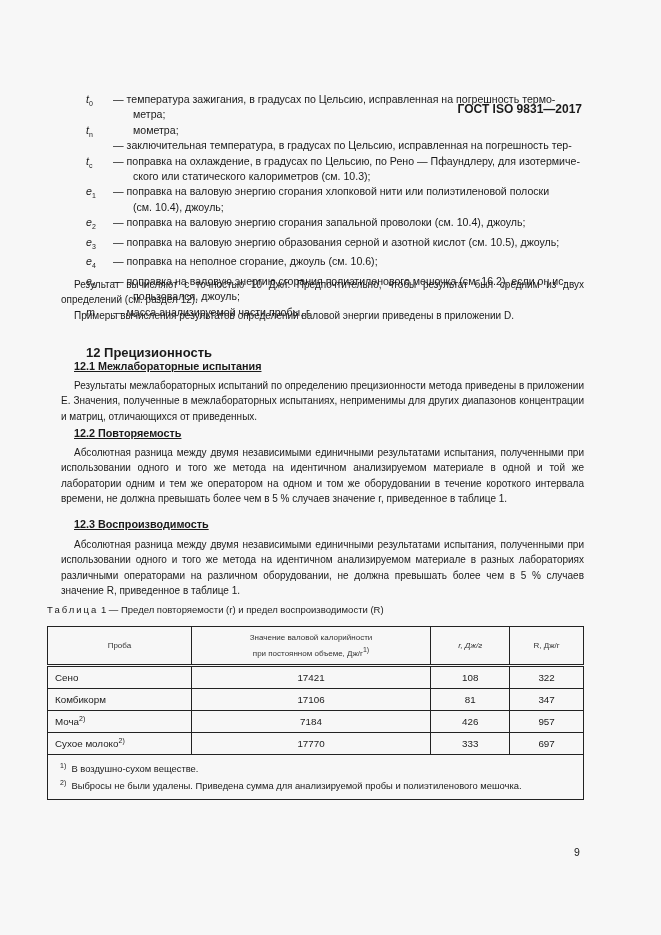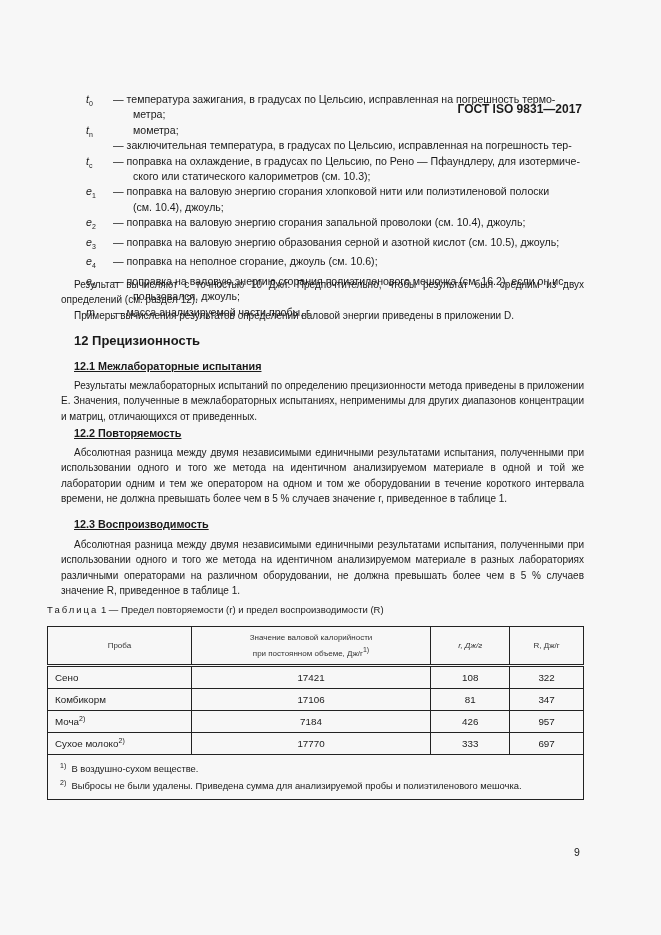--- a/index.html
+++ b/index.html
@@ -8,21 +8,21 @@
     font-family: "Liberation Sans", sans-serif; color: #1a1a1a; overflow: hidden;
   }
   .header { position: absolute; top: 62px; right: 79px; font-weight: bold; font-size: 12px; margin-top: 40px; }
   .defs { position: absolute; top: 92px; left: 86px; width: 500px; font-size: 10.6px; line-height: 15.4px; }
   .def { display: flex; }
   .sym { width: 27px; flex: none; font-style: italic; white-space: nowrap; }
   .sym sub { font-style: normal; font-size: 7px; }
   .dtxt { flex: 1; text-align: justify; }
   .body-text { position: absolute; left: 61px; width: 523px; font-size: 10px; line-height: 15.4px; text-align: justify; }
   .p { text-indent: 13px; margin: 0; }
-  h2 { position: absolute; left: 74px; top: 333px; margin: 0; font-size: 13px; font-weight: bold; }
+  h2 { position: absolute; left: 74px; top: 333px; margin: 12px; font-size: 13px; font-weight: bold; }
   h3 { position: absolute; left: 74px; margin: 0; font-size: 10.8px; font-weight: bold; text-decoration: underline; }
   .caption { position: absolute; left: 47px; top: 604px; font-size: 9.5px; }
   .caption .spaced { letter-spacing: 2px; }
   table.t {
     position: absolute; left: 47px; top: 626px; width: 537px;
     border-collapse: collapse; font-size: 9.8px;
   }
   table.t td, table.t th { border: 1px solid #222; padding: 0 7px; }
   table.t th { font-weight: normal; font-size: 8px; height: 37px; color: #333; line-height: 12px; }
   table.t thead tr { border-bottom: 3px double #222; }

